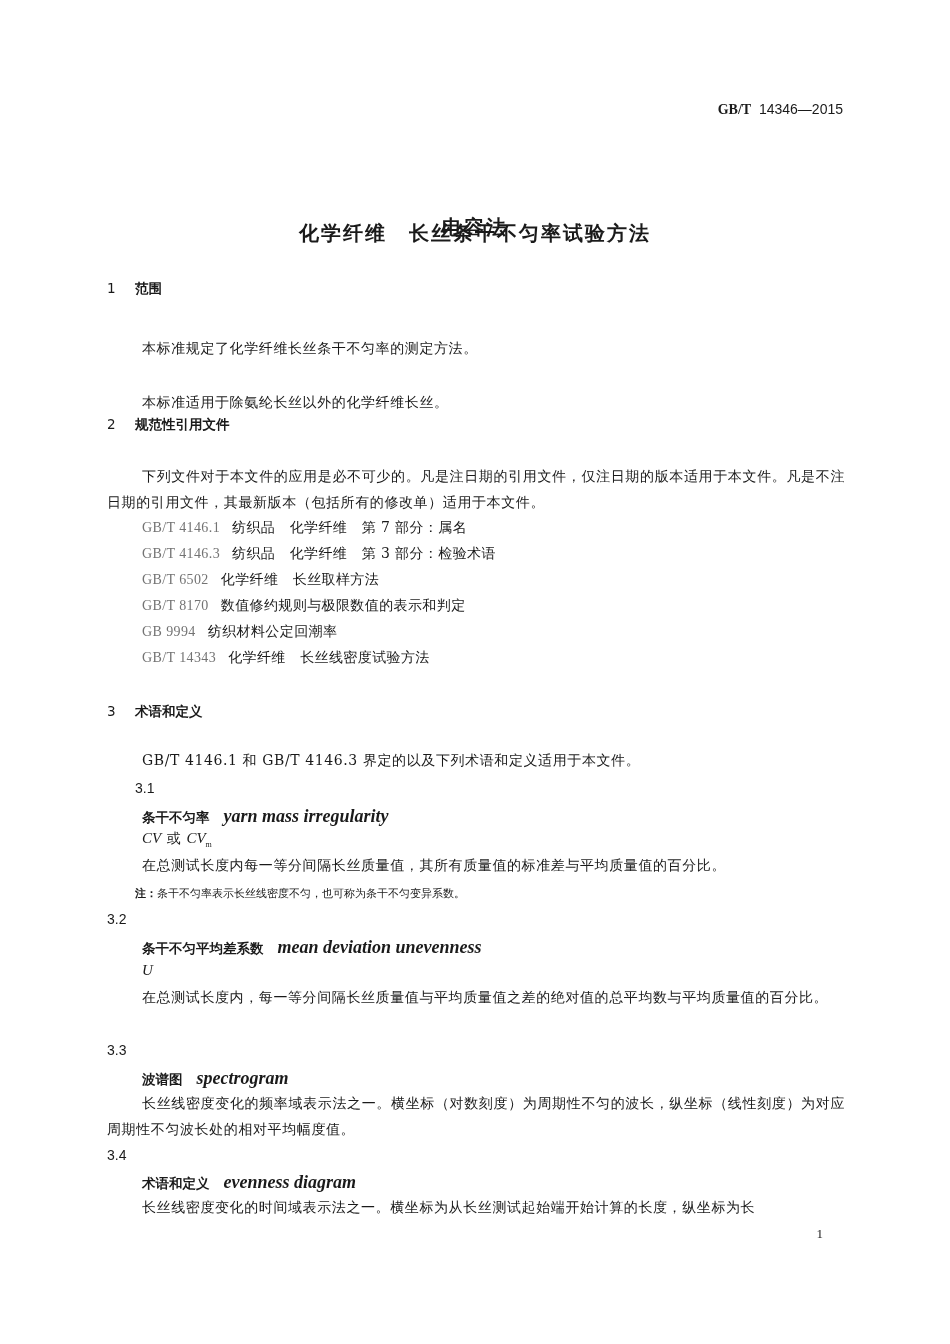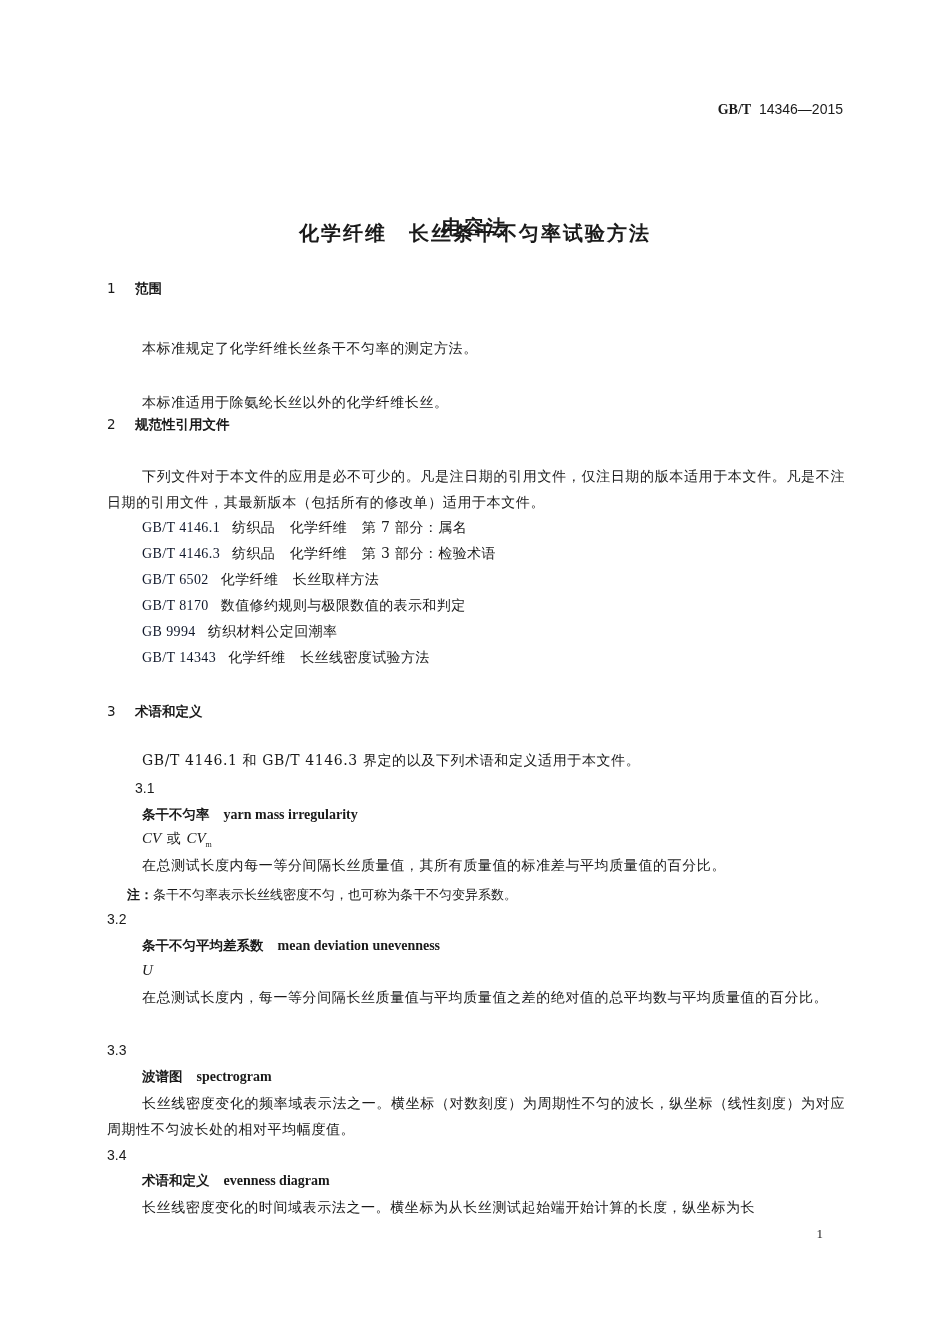--- a/index.html
+++ b/index.html
@@ -23,34 +23,34 @@
     left: 107px; font-family: "DejaVu Sans", sans-serif;
     font-weight: bold; font-size: 13.5px;
   }
   .h1 .num { display: inline-block; width: 28px; font-weight: normal; }
   .p {
     font-size: 14px; letter-spacing: 0.6px;
   }
   .indent { left: 142px; text-align: center; }
   .full { left: 107px; width: 738px; white-space: normal; line-height: 26px; text-indent: 35px; text-align: justify; }
   .ref { left: 142px; font-size: 14px; letter-spacing: 0.4px; }
-  .ref .code { font-family: "Liberation Serif", serif; color: #0f172a; margin-right: 12px; }
+  .ref .code { font-family: "Liberation Serif", serif; color: #737373; margin-right: 12px; }
   .clause-no {
     left: 107px; font-size: 14px;
     font-family: "Liberation Sans", sans-serif;
   }
   .term {
     left: 142px; font-size: 13.5px;
     font-family: "DejaVu Sans", sans-serif; font-weight: bold;
   }
-  .term .en { font-family: "Liberation Serif", serif; font-weight: bold; margin-left: 14px; font-size: 14px; }
+  .term .en { font-family: "Liberation Serif", serif; font-weight: bold; margin-left: 14px; font-size: 18px; font-style: italic; }
   .sym { left: 142px; font-family: "Liberation Serif", serif; font-style: italic; font-size: 15px; }
   .sym sub { font-size: 8px; font-style: normal; }
   .sym .cn { font-style: normal; font-family: "DejaVu Serif", serif; font-size: 14px; margin: 0 2px; }
-  .note { left: 127px; font-size: 13px; }
+  .note { left: 135px; font-size: 11px; }
   .note b { font-family: "DejaVu Sans", sans-serif; }
   .pgnum { right: 127px; top: 1226px; font-size: 13px; font-family: "Liberation Serif", serif; }
 </style>
 </head>
 <body>
 
 <div class="abs std-no">
   <span class="gbt">GB/T</span>&nbsp;
   <span>14346—2015</span>
 </div>

